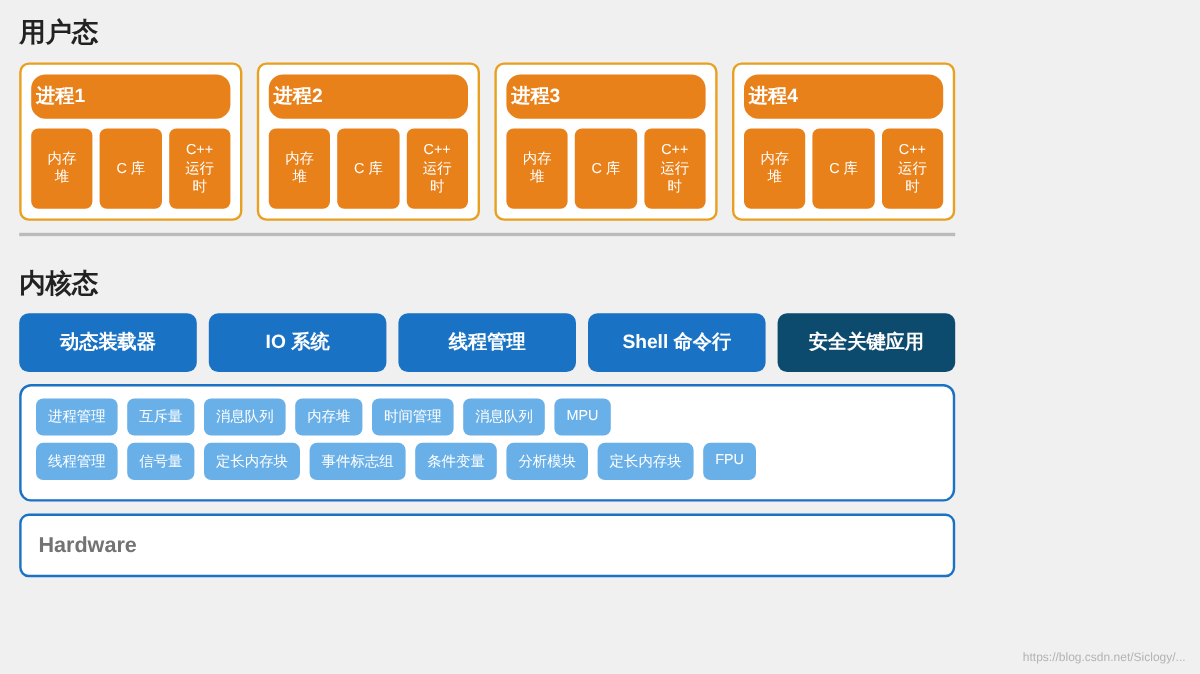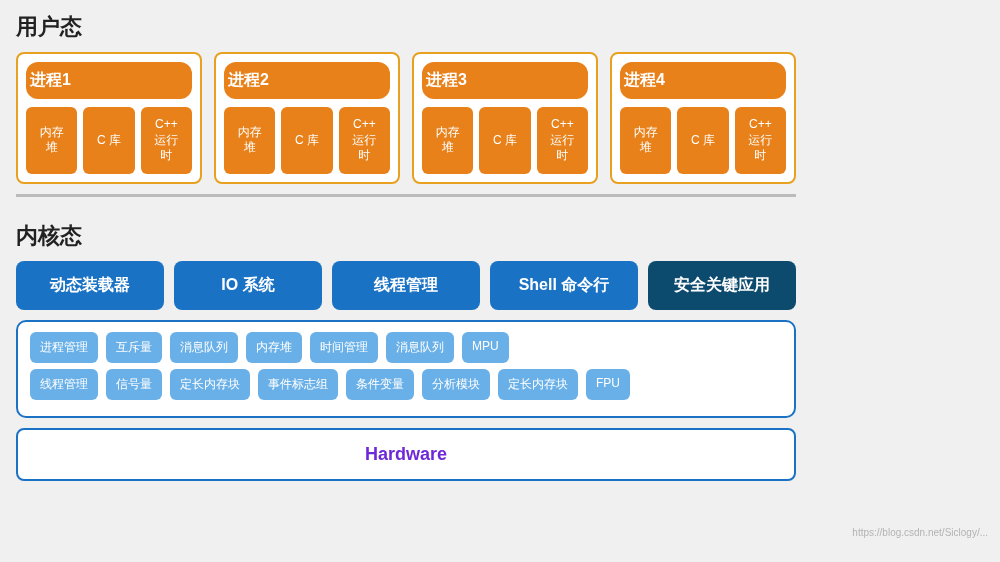--- a/index.html
+++ b/index.html
@@ -136,30 +136,29 @@
       font-size: 12px;
       text-align: center;
       white-space: nowrap;
     }
 
     
     .hardware-box {
       background: #fff;
       border: 2px solid #1a72c4;
       border-radius: 8px;
-      text-align: center;
       padding: 14px;
       font-size: 18px;
       font-weight: bold;
-      color: #6d28d9;
+      color: #737373;
     }
 
     .watermark {
       position: absolute;
-      bottom: 24px;
+      bottom: 8px;
       right: 12px;
       font-size: 10px;
       color: #999;
       opacity: 0.7;
     }
   </style>
 </head>
 <body>
 
 <div class="main-container">

